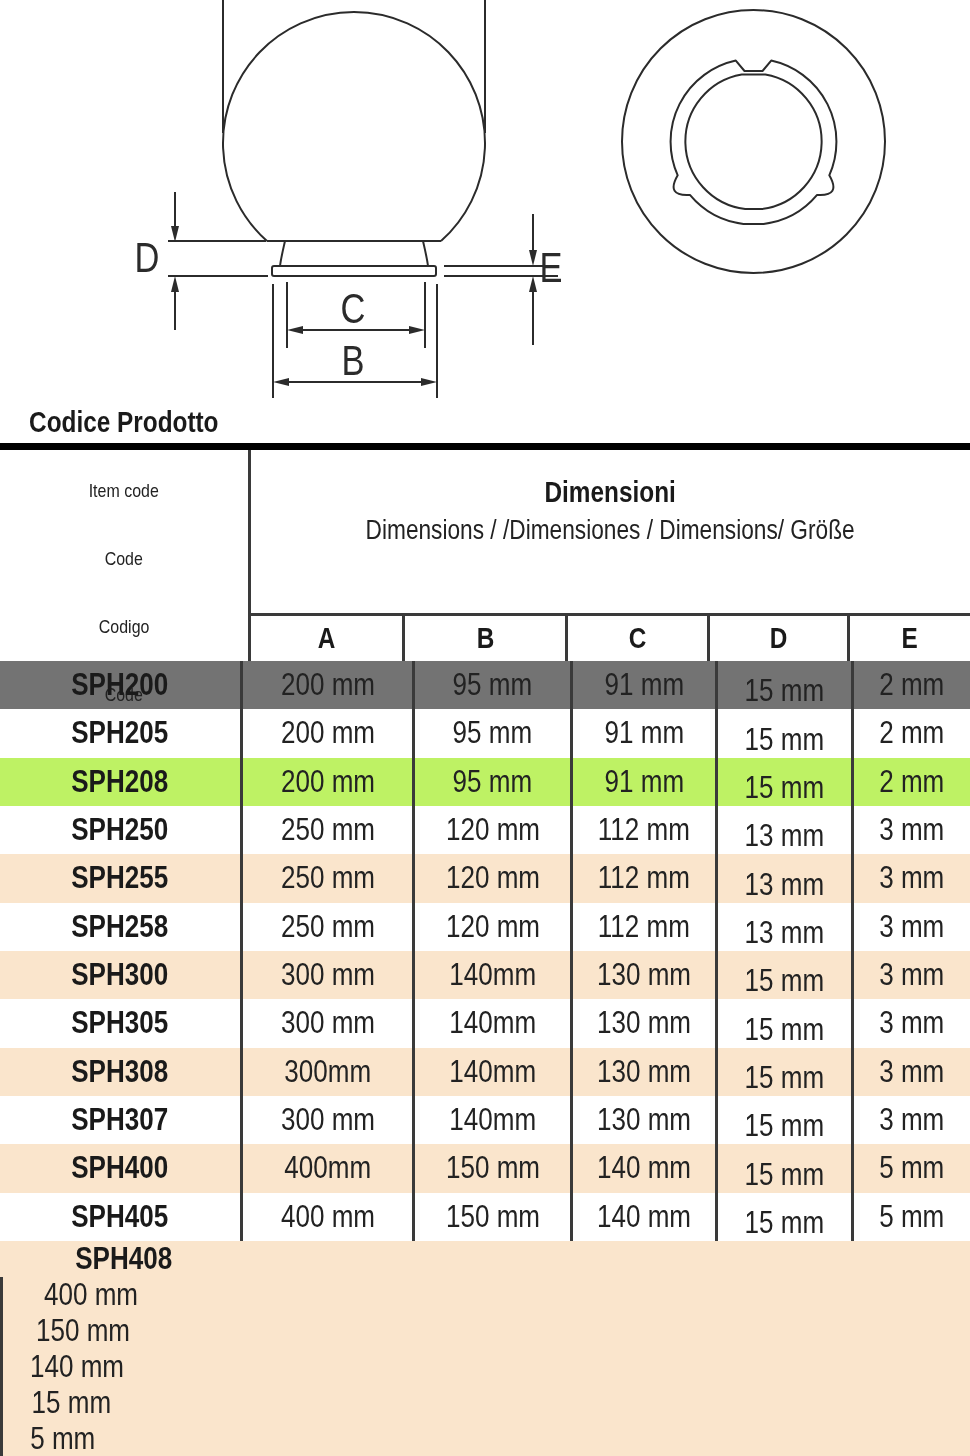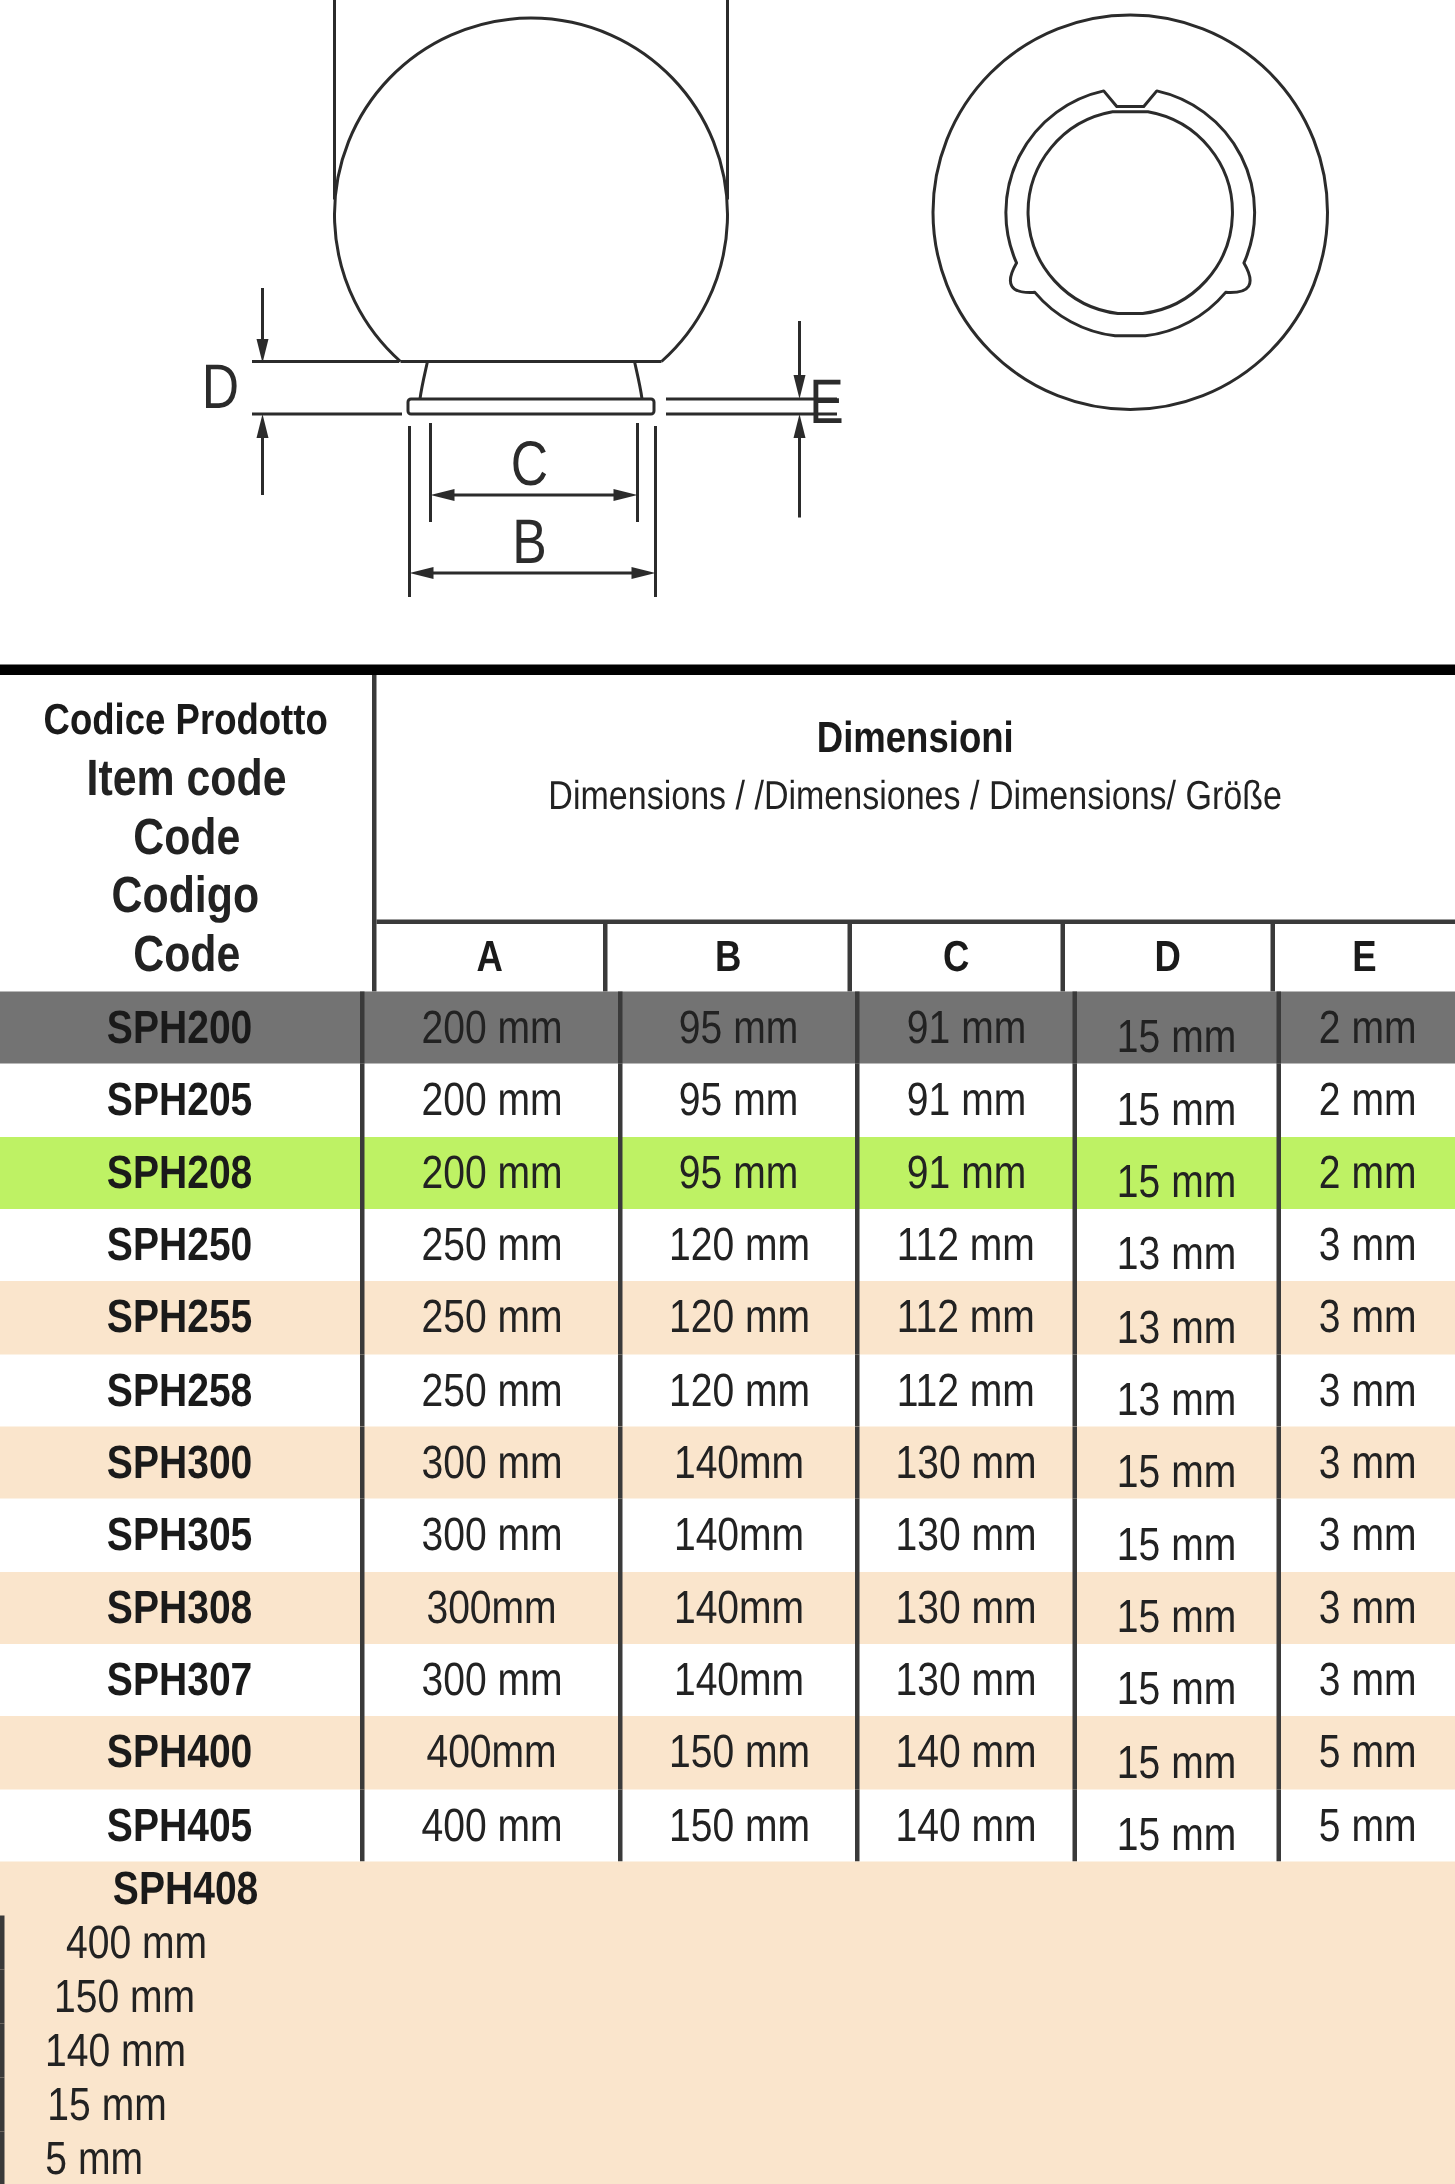--- a/index.html
+++ b/index.html
@@ -18,21 +18,21 @@
   .spec-table{
     position:absolute;left:0;top:443px;width:970px;height:1013px;
     border-top:7px solid #000;box-sizing:border-box;
   }
   .thead{display:flex;height:211px;}
   .th-code{
     width:248px;box-sizing:border-box;display:flex;flex-direction:column;
     justify-content:center;align-items:center;padding-top:5px;
   }
   .th-code .title{font-size:29px;font-weight:700;line-height:40px;}
-  .th-code .sub{font-size:34px;font-weight:700;line-height:39px;color:#222;}
+  .th-code .sub{font-size:19px;font-weight:400;line-height:39px;color:#222;margin-top:29px;}
   .th-dims{
     width:722px;box-sizing:border-box;border-left:3px solid #3a3a3a;
     display:flex;flex-direction:column;
   }
   .dims-titles{height:163px;box-sizing:border-box;text-align:center;padding-top:24px;}
   .dims-titles .title{font-size:29px;font-weight:700;line-height:36px;}
   .dims-titles .sub{font-size:27px;font-weight:400;line-height:40px;color:#222;}
   .subcols{
     flex:1;display:flex;border-top:3px solid #3a3a3a;box-sizing:border-box;
   }

